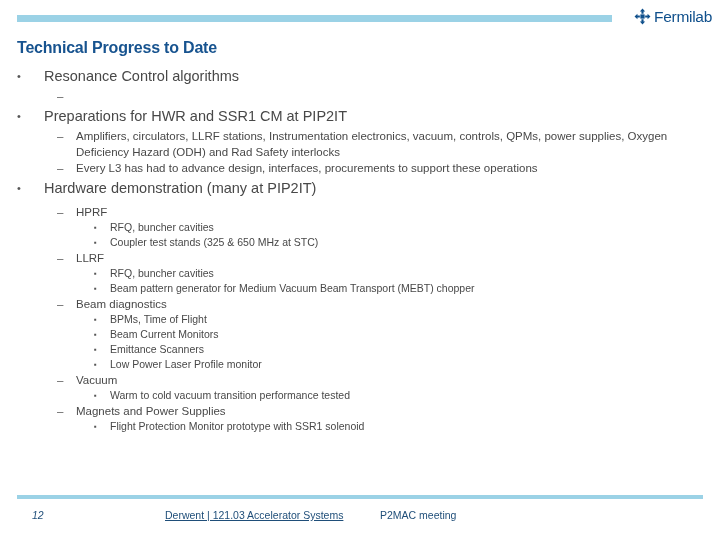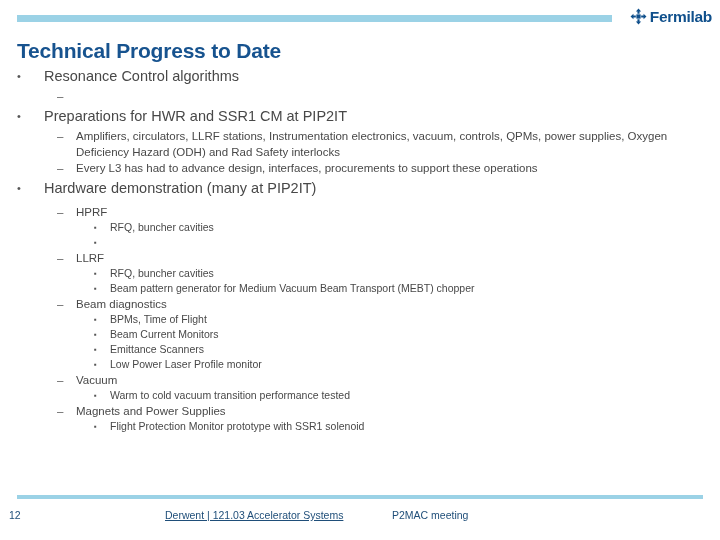--- a/index.html
+++ b/index.html
@@ -40,32 +40,32 @@
     align-items: center;
     gap: 3px;
   }
   #brand-logo .fnal-mark {
     width: 17px;
     height: 17px;
     display: block;
   }
   #brand-logo .fnal-word {
     font-size: 15.5px;
-    font-weight: bold;
+    font-weight: normal;
     color: #10508C;
     letter-spacing: -0.3px;
     line-height: 1;
   }
 
   
   #page-title {
     position: absolute;
     left: 17px;
     top: 39px;
-    font-size: 21px;
+    font-size: 16px;
     font-weight: bold;
     color: #17538F;
     letter-spacing: -0.2px;
     white-space: nowrap;
   }
 
   
   #outline {
     position: absolute;
     left: 0;
@@ -153,24 +153,24 @@
   }
   #footer-row {
     position: absolute;
     left: 0;
     top: 14px;
     width: 720px;
     font-size: 10.5px;
     color: #1F4E79;
   }
   #footer-row .cell { position: absolute; white-space: nowrap; }
-  #slide-number  { left: 9px; }
+  #slide-number  { left: 32px; font-style: italic; }
   #footer-date   { left: 57px; margin-top: 40px; }
   #footer-owner  { left: 165px; text-decoration: underline; }
-  #footer-meeting{ left: 392px; }
+  #footer-meeting{ left: 380px; }
 </style>
 </head>
 <body>
 
 <div id="slide-header">
   <div id="header-rule"></div>
   <div id="brand-logo">
     <svg class="fnal-mark" viewBox="0 0 64 64">
       <g fill="#10508C">
         <path d="M32 2 L42 13 H36 V22 H28 V13 H22 Z"></path>
@@ -223,20 +223,21 @@
   <div class="li lvl2">
     <span class="bullet">–</span>
     <span class="txt">HPRF</span>
   </div>
   <div class="li lvl3">
     <span class="bullet">▪</span>
     <span class="txt">RFQ, buncher cavities</span>
   </div>
   <div class="li lvl3">
     <span class="bullet">▪</span>
+    <span class="txt">Coupler test stands (325 &amp; 650 MHz at STC)</span>
   </div>
 
   <div class="li lvl2">
     <span class="bullet">–</span>
     <span class="txt">LLRF</span>
   </div>
   <div class="li lvl3">
     <span class="bullet">▪</span>
     <span class="txt">RFQ, buncher cavities</span>
   </div>

